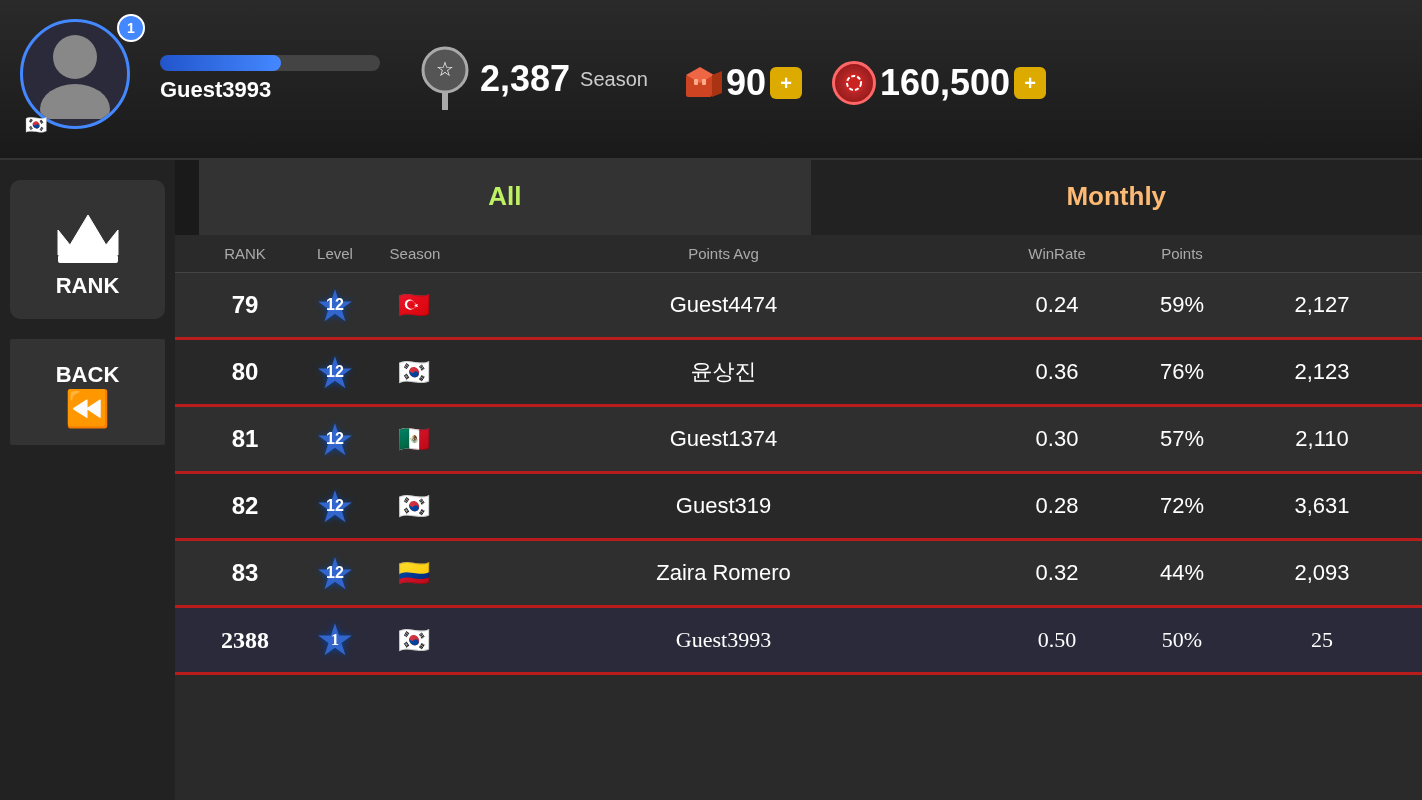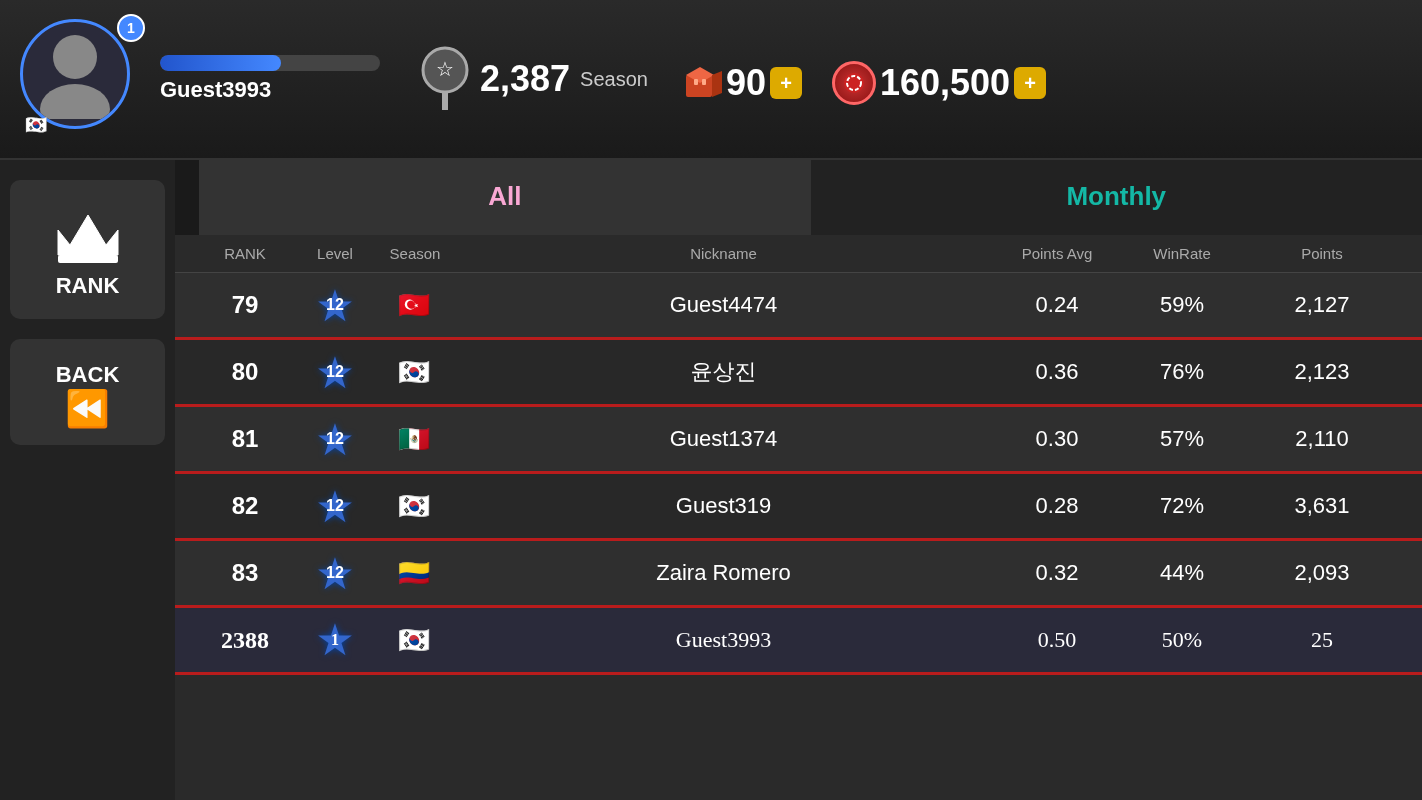--- a/index.html
+++ b/index.html
@@ -165,21 +165,21 @@
     .sidebar-label {
       font-size: 22px;
       font-weight: bold;
       color: white;
       margin-top: 8px;
     }
 
     .sidebar-back-btn {
       width: 155px;
       background: #333;
-      border-radius: 10px;
+      border-radius: 2px;
       display: flex;
       flex-direction: column;
       align-items: center;
       padding: 15px 10px;
       cursor: pointer;
       margin-top: 20px;
     }
 
     .back-arrow {
       font-size: 36px;
@@ -206,27 +206,27 @@
       align-items: center;
       justify-content: center;
       font-size: 26px;
       font-weight: bold;
       cursor: pointer;
       border-bottom: 3px solid transparent;
     }
 
     .tab.active {
       background: #333;
-      color: #f9a8d4;
+      color: #bef264;
       margin-left: 24px;
     }
 
     .tab:not(.active) {
       background: #222;
-      color: #14b8a6;
+      color: #fdba74;
     }
 
     .table-header {
       display: grid;
       grid-template-columns: 100px 80px 80px 1fr 130px 120px 160px;
       padding: 10px 20px;
       background: #2a2a2a;
       border-bottom: 1px solid #444;
     }
 
@@ -402,21 +402,20 @@
 
     <div class="tabs-row">
       <div class="tab active">All</div>
       <div class="tab">Monthly</div>
     </div>
 
     <div class="table-header">
       <div class="col-header">RANK</div>
       <div class="col-header">Level</div>
       <div class="col-header">Season</div>
-      <div class="col-header">Nickname</div>
       <div class="col-header">Points Avg</div>
       <div class="col-header">WinRate</div>
       <div class="col-header">Points</div>
     </div>
 
     <div class="table-body" id="table-body">
     <div class="table-row">
           <div class="cell rank">79</div>
           <div class="cell">
     <div class="level-badge">

